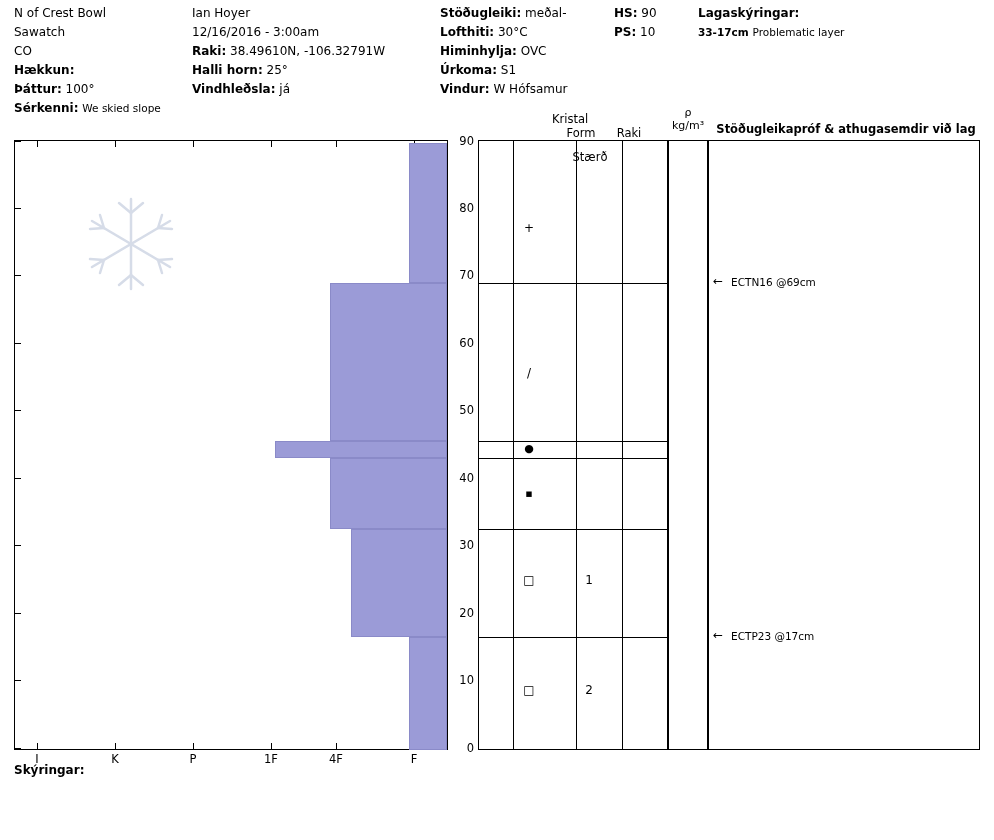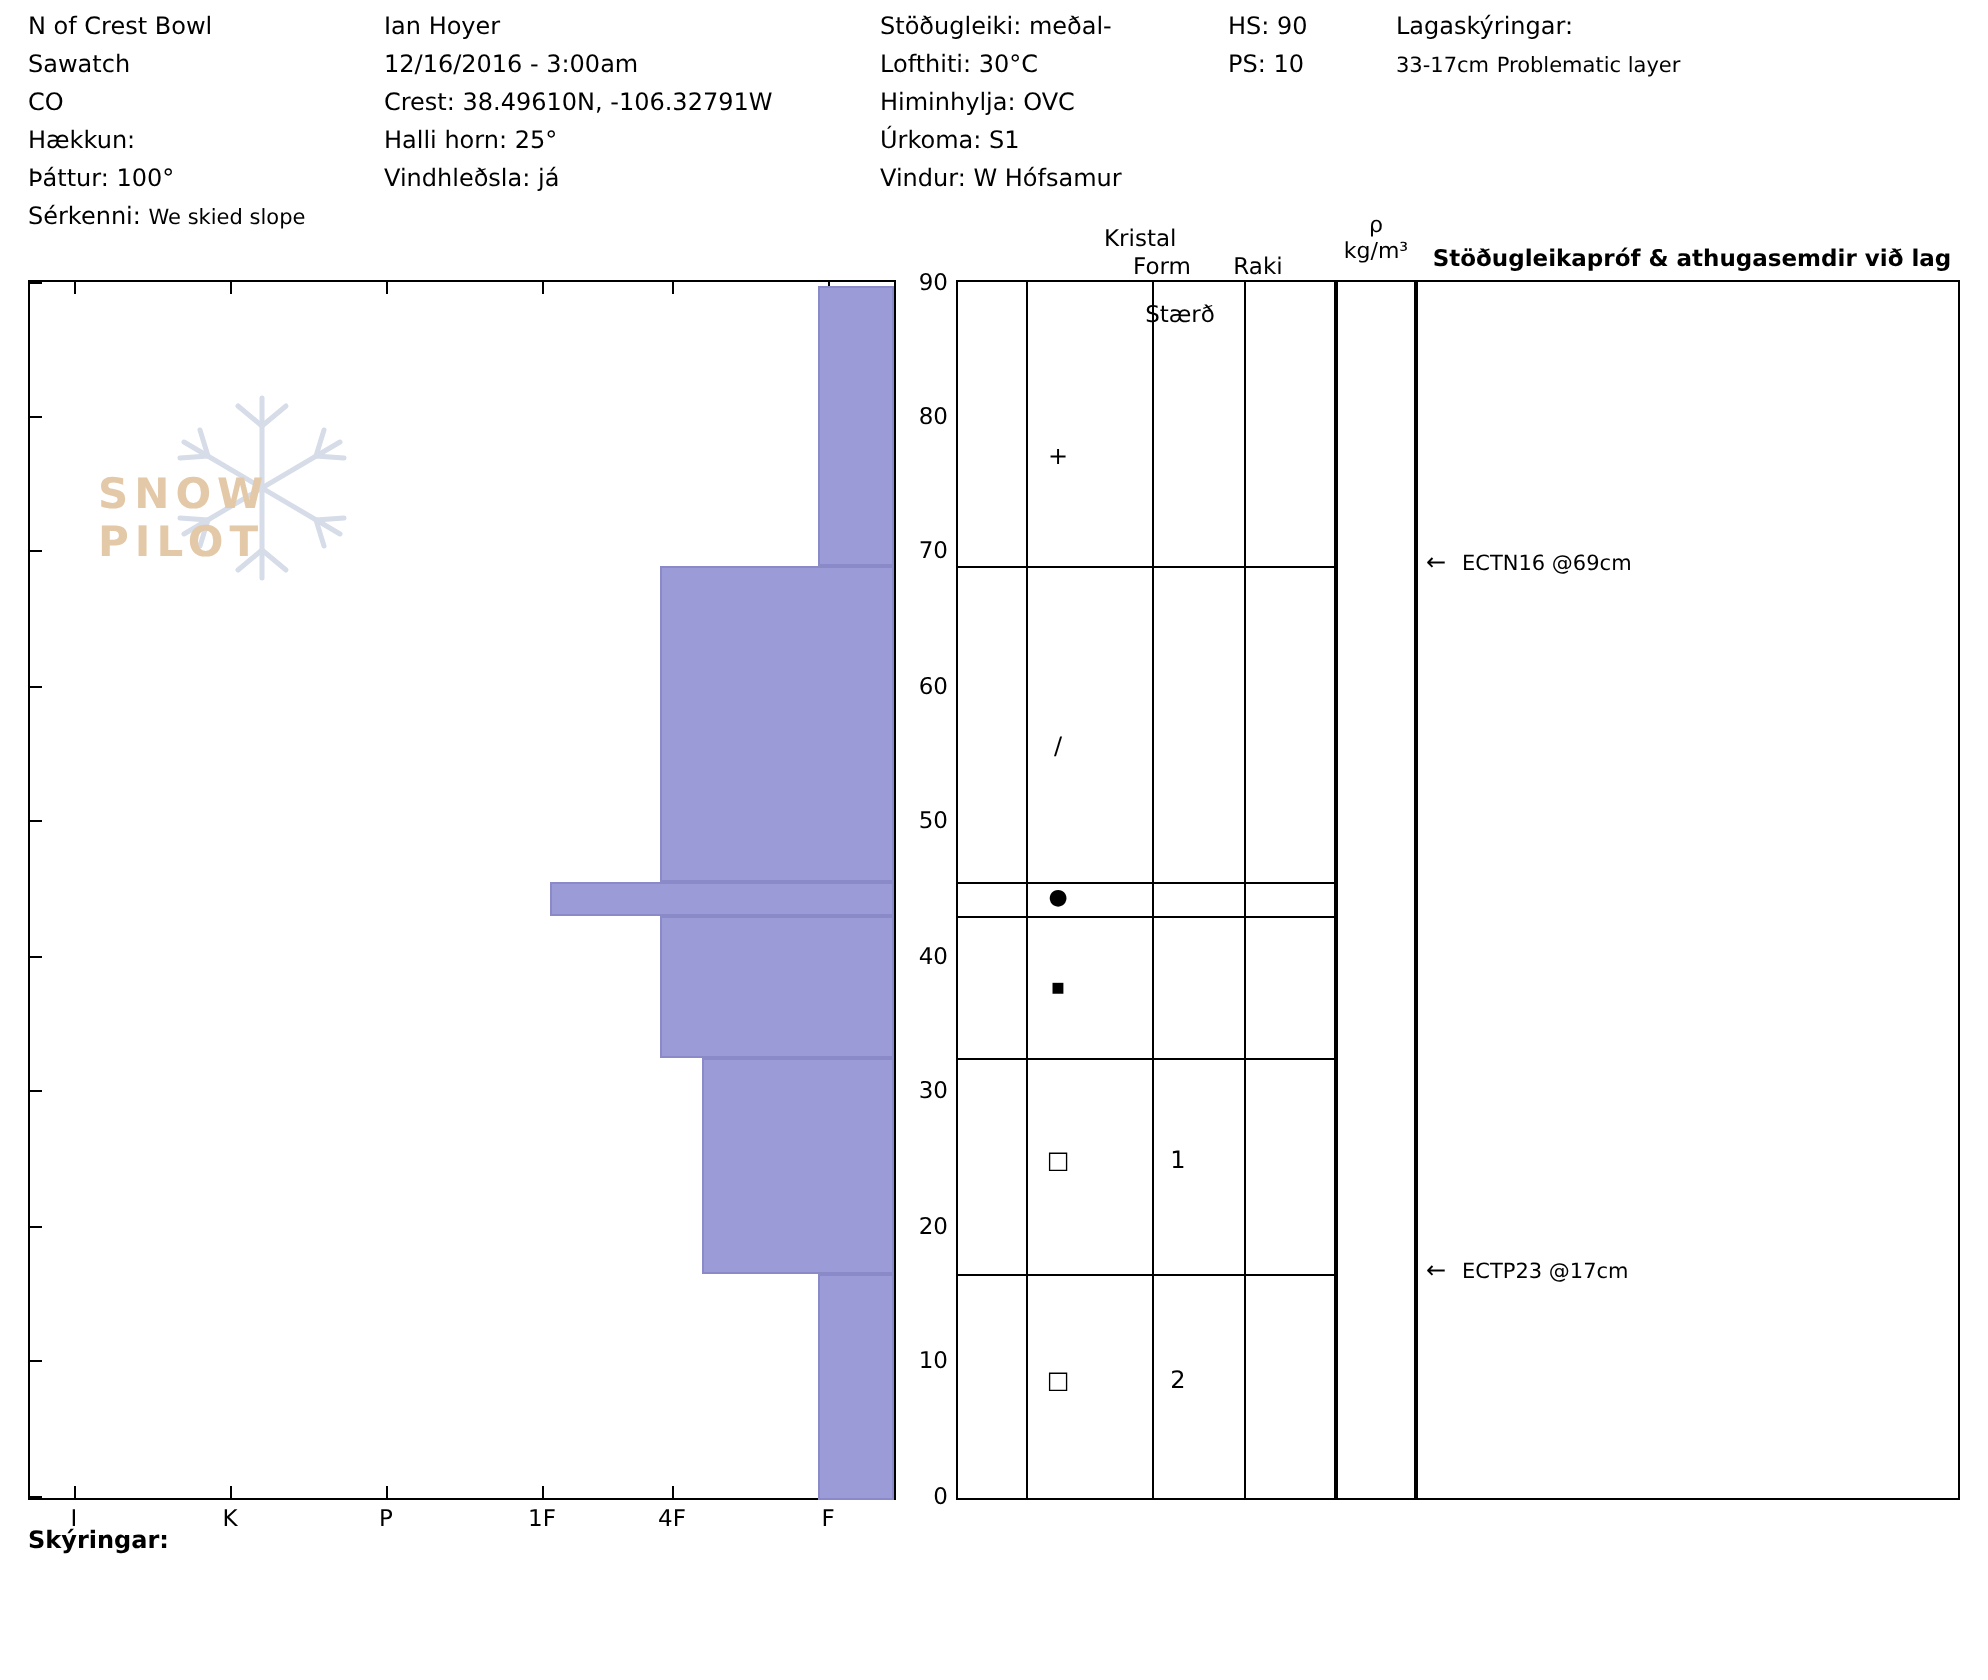--- a/index.html
+++ b/index.html
@@ -34,21 +34,21 @@
   .hdr-col {
     position: absolute;
     top: 4px;
   }
   .hdr-row {
     height: 19px;
     line-height: 19px;
     white-space: nowrap;
   }
   .lbl {
-    font-weight: normal;
+    font-weight: bold;
   }
   .val {
     font-weight: normal;
   }
   .small {
     font-size: 10.5px;
   }
 
   #col-loc { left: 14px; width: 175px; }
   #col-obs { left: 192px; width: 240px; }
@@ -263,21 +263,21 @@
       <div class="hdr-row">
         <span class="lbl">Sérkenni:</span>
         <span class="val small">We skied slope</span>
       </div>
     </div>
 
     <div class="hdr-col" id="col-obs">
       <div class="hdr-row">Ian Hoyer</div>
       <div class="hdr-row">12/16/2016 - 3:00am</div>
       <div class="hdr-row">
-        <span class="lbl">Crest:</span>
+        <span class="lbl">Raki:</span>
         <span class="val">38.49610N, -106.32791W</span>
       </div>
       <div class="hdr-row">
         <span class="lbl">Halli horn:</span>
         <span class="val">25°</span>
       </div>
       <div class="hdr-row">
         <span class="lbl">Vindhleðsla:</span>
         <span class="val">já</span>
       </div>
@@ -341,21 +341,20 @@
           <line x1="61" y1="39" x2="47" y2="40"></line>
             <line x1="61" y1="39" x2="57" y2="26"></line>
           <line x1="115" y1="71" x2="129" y2="70"></line>
             <line x1="115" y1="71" x2="119" y2="84"></line>
           <line x1="61" y1="71" x2="47" y2="70"></line>
             <line x1="61" y1="71" x2="57" y2="84"></line>
           <line x1="115" y1="39" x2="129" y2="40"></line>
             <line x1="115" y1="39" x2="119" y2="26"></line>
         </g>
       </svg>
-      <div class="wm-text">SNOW PILOT</div>
     </div>
 
     <div class="tick" style="top:0px;"></div>
     <div class="tick" style="top:67px;"></div>
     <div class="tick" style="top:134px;"></div>
     <div class="tick" style="top:202px;"></div>
     <div class="tick" style="top:269px;"></div>
     <div class="tick" style="top:337px;"></div>
     <div class="tick" style="top:404px;"></div>
     <div class="tick" style="top:472px;"></div>

